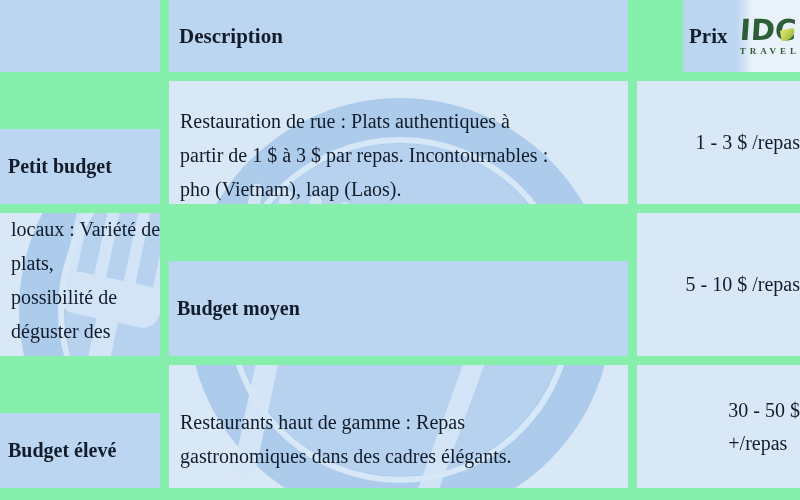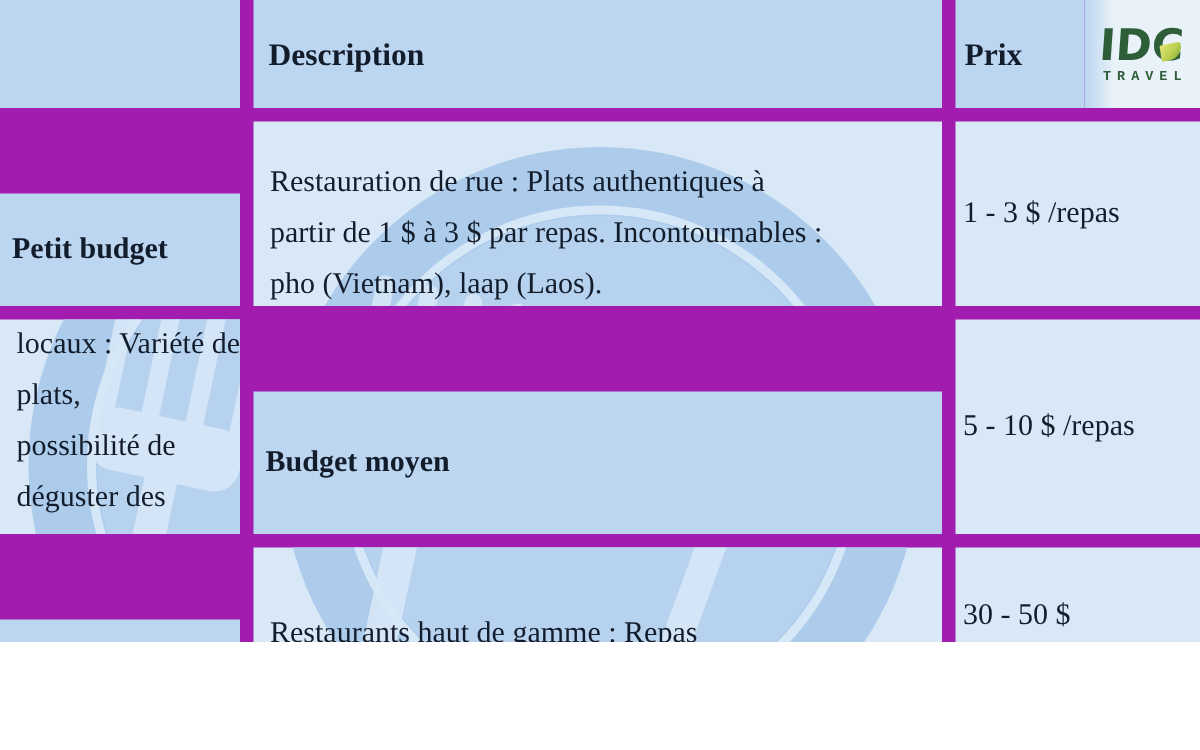--- a/index.html
+++ b/index.html
@@ -1,48 +1,48 @@
 <!DOCTYPE html>
 <html><head>
 <meta charset="utf-8">
 <style>
   html,body{margin:0;padding:0;background:#ffffff;}
   .frame{
     position:relative;
-    width:800px;height:428px;
-    background:#a21caf;
+    width:800px;height:500px;
+    background:#86efac;
     display:grid;
     grid-template-columns:160px 459px 163px;
     grid-template-rows:72px 123px 143px 123px;
     column-gap:9px;row-gap:9px;
     font-family:"Liberation Serif","DejaVu Serif",serif;
     color:#121c2b;
     overflow:hidden;
   }
   .cell{box-sizing:border-box;}
   .c-dark{background:#bcd5f0;}
   .c-light{background:#d9e8f7;}
   .head{display:flex;align-items:center;font-weight:bold;font-size:21px;}
   .head-desc{padding-left:10px;}
   .label-cell{display:flex;align-items:center;font-weight:bold;font-size:20px;padding-left:8px;margin-top:48px;}
   .desc-cell{position:relative;overflow:hidden;display:flex;align-items:center;}
   .desc-text{position:relative;z-index:1;padding-left:11px;font-size:20px;line-height:34px;white-space:pre-line;margin-top:24px;}
-  .price-cell{position:relative;overflow:hidden;display:flex;align-items:center;}
+  .price-cell{position:relative;overflow:hidden;display:flex;align-items:center;justify-content:flex-end;}
   .price-text{position:relative;z-index:1;padding-left:5px;font-size:20px;line-height:33px;white-space:pre-line;}
-  .head-price{display:flex;padding:0;}
+  .head-price{display:flex;padding:0;margin-left:46px;}
   .prix-box{width:80px;background:#bcd5f0;display:flex;align-items:center;padding-left:6px;font-weight:bold;font-size:21px;}
   .logo-box{flex:1;background:linear-gradient(90deg,#bcd5f0 0%,#e9f2f8 26%,#e9f2f8 100%);
     display:flex;flex-direction:column;align-items:center;justify-content:center;}
   .logo-main{font-family:"DejaVu Sans","Liberation Sans",sans-serif;font-weight:bold;
     font-size:29px;line-height:29px;color:#2d5e38;letter-spacing:0px;position:relative;transform:skewX(-4deg);}
   .c-wrap{position:relative;display:inline-block;}
   .c-swoosh{position:absolute;right:1px;bottom:5px;width:14px;height:11px;
     background:linear-gradient(135deg,#e2e775 0%,#b9cf4e 55%,#79a23a 100%);
     border-radius:1px 3px 11px 2px;transform:rotate(-12deg);}
-  .logo-sub{font-family:Liberation Mono, monospace;font-weight:bold;
+  .logo-sub{font-family:Liberation Serif, serif;font-weight:bold;
     font-size:9px;letter-spacing:4px;color:#2d5e38;margin-top:1px;padding-left:4px;}
   
   .wm{position:absolute;pointer-events:none;left:-169px;}
   .r1 .wm{top:-81px;}
   .r2 .wm{top:-213px;}
   .r3 .wm{top:-365px;}
 </style>
 </head>
 <body>
 

